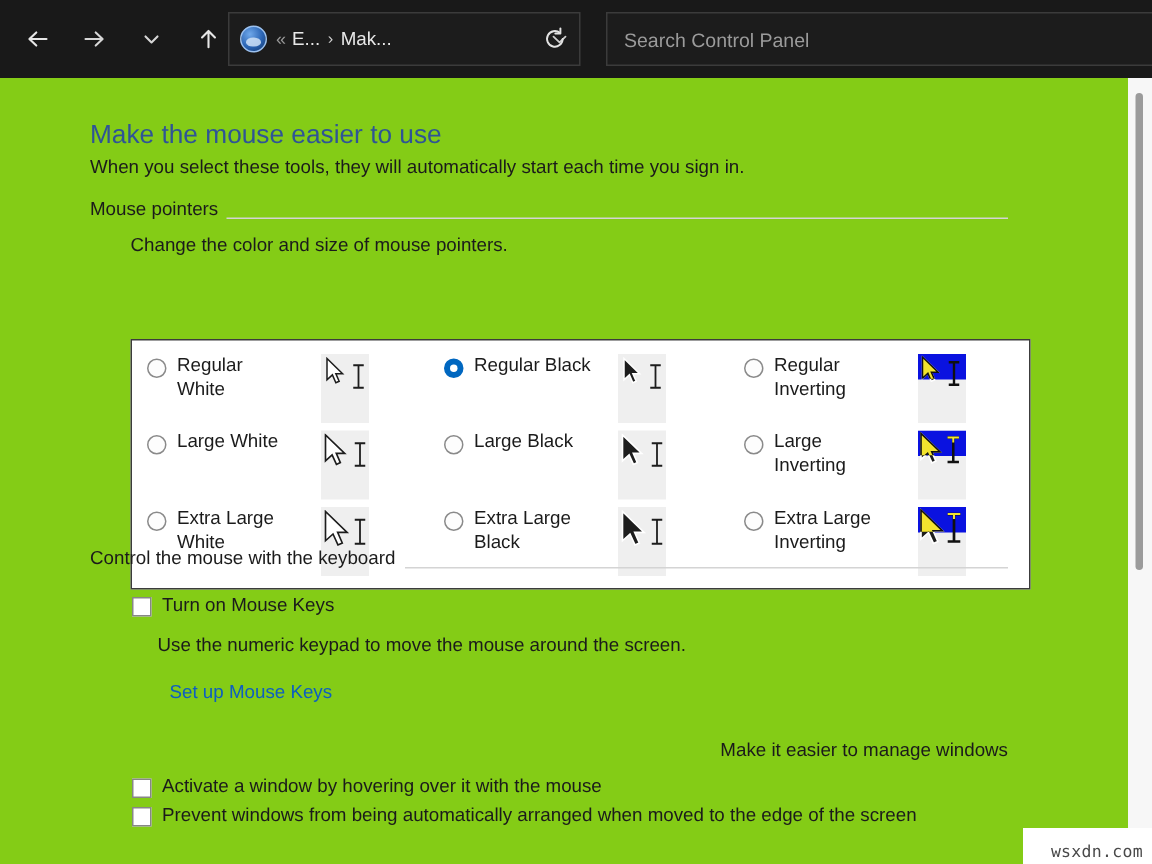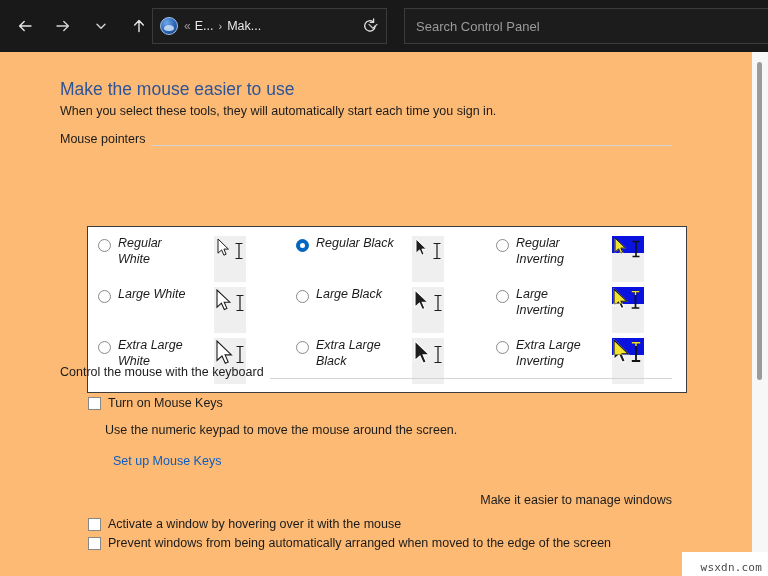--- a/index.html
+++ b/index.html
@@ -150,21 +150,21 @@
     display: flex; align-items: center; justify-content: center;
     flex: 0 0 auto;
   }
 
   
   .content {
     position: absolute;
     left: 0; top: 52px;
     width: 768px;
     height: 524px;
-    background: #fdba74;
+    background: #84cc16;
     overflow: hidden;
   }
 
   .page-title {
     position: absolute;
     left: 60px; top: 27px;
     font-size: 17.5px;
     color: #2f5496;
     white-space: nowrap;
   }
@@ -204,21 +204,20 @@
 
   
   .pointer-box {
     position: absolute;
     left: 87px; top: 174px;
     width: 600px;
     height: 167px;
     border: 1px solid #3c3c3c;
     background: #ffffff;
     box-sizing: border-box;
-    font-style: italic;
   }
   .pointer-col {
     position: absolute;
     top: 0;
     height: 100%;
   }
   .pointer-col.c0 { left: 0px;   width: 200px; }
   .pointer-col.c1 { left: 198px; width: 200px; }
   .pointer-col.c2 { left: 398px; width: 200px; }
 
@@ -282,21 +281,21 @@
     left: 0; top: 0;
     width: 100%;
     height: 17px;
     background: #0a12e0;
   }
 
   
   .cb-row {
     position: absolute;
     display: flex;
-    align-items: flex-start;
+    align-items: flex-end;
     white-space: nowrap;
   }
   .checkbox {
     width: 13px; height: 13px;
     border: 1px solid #878787;
     background: #ffffff;
     box-sizing: border-box;
     flex: 0 0 auto;
     margin-top: 1px;
   }
@@ -416,20 +415,21 @@
   <div class="content">
 
     <div class="page-title">Make the mouse easier to use</div>
     <div class="page-subtitle">When you select these tools, they will automatically start each time you sign in.</div>
 
     <div class="group-head" style="left:60px; top:80px; width:612px;">
       <span class="gh-text">Mouse pointers</span>
       <span class="gh-rule"></span>
     </div>
 
+    <div class="helper-text" style="left:87px; top:104px;">Change the color and size of mouse pointers.</div>
 
     <div class="pointer-box">
 
       <div class="pointer-col c0">
 
         <div class="pointer-row r0">
           <span class="radio"></span>
           <span class="radio-label"><span>Regular</span><br><span>White</span></span>
           <span class="preview">
             <svg width="16" height="20" viewBox="0 0 16 20" style="left:2px; top:2px;">

